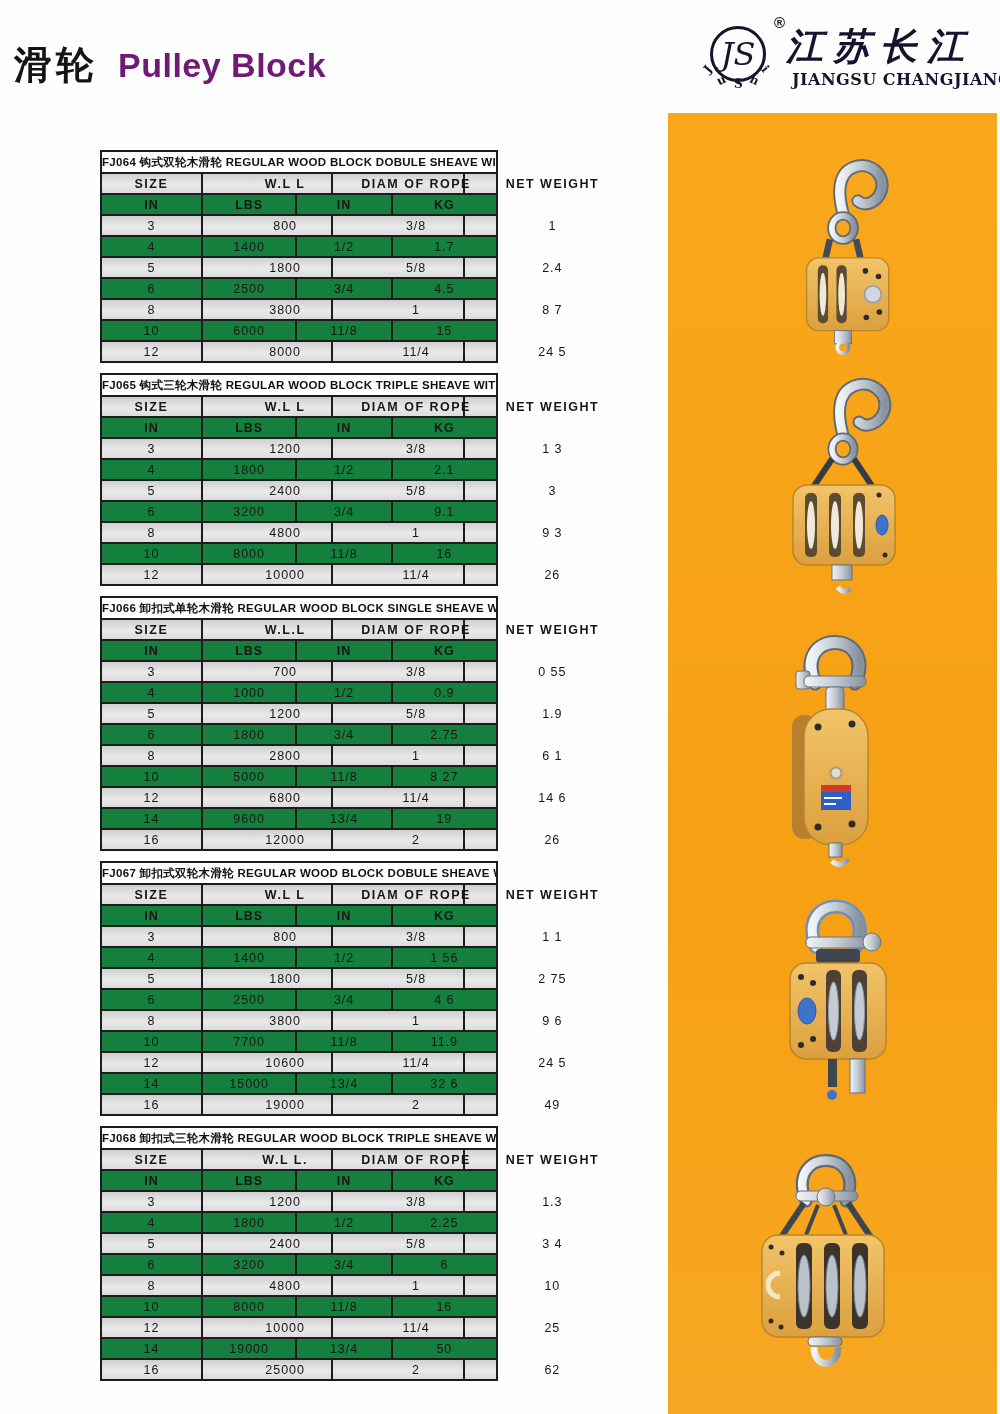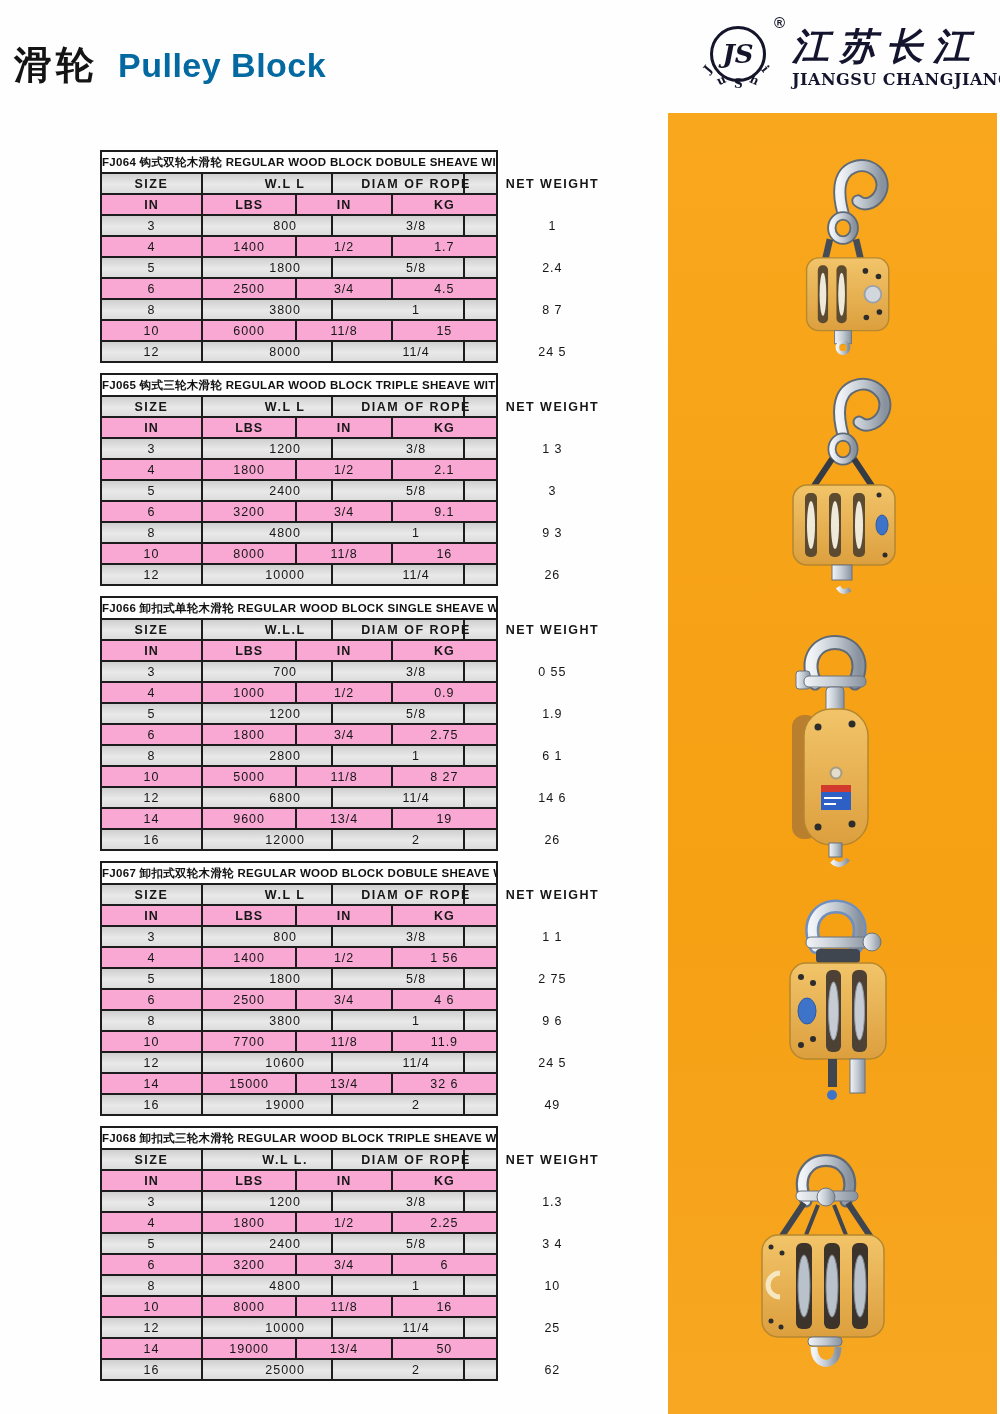--- a/index.html
+++ b/index.html
@@ -2,47 +2,47 @@
 <html><head>
 <meta charset="utf-8">
 <style>
   html,body{margin:0;padding:0;background:#e8e8e8;}
   .page{position:relative;width:1000px;height:1414px;margin:0 auto;background:#fefefe;
         font-family:"Liberation Sans",sans-serif;color:#111;overflow:hidden;}
 
   
   .title-block{position:absolute;left:14px;top:40px;display:flex;align-items:center;gap:20px;}
   .title-cn{font-size:38px;font-weight:bold;letter-spacing:4px;color:#141414;}
-  .title-en{font-size:34px;font-weight:600;color:#0369a1;letter-spacing:0.5px;}
+  .title-en{font-size:34px;font-weight:600;color:#701a75;letter-spacing:0.5px;}
 
   .logo-block{position:absolute;left:698px;top:6px;width:296px;height:104px;}
   .logo-circle{position:absolute;left:12px;top:20px;width:56px;height:56px;border:3.5px solid #14142a;
                border-radius:50%;box-sizing:border-box;display:flex;align-items:center;justify-content:center;}
-  .logo-monogram{font-family:"DejaVu Serif",serif;font-style:italic;font-weight:bold;font-size:26px;color:#14142a;}
+  .logo-monogram{font-family:"DejaVu Serif",serif;font-style:italic;font-weight:normal;font-size:32px;color:#14142a;}
   .logo-arc{position:absolute;left:12px;top:20px;width:56px;height:56px;}
   .logo-arc span{position:absolute;font-family:"DejaVu Serif",serif;font-weight:bold;font-size:12px;color:#14142a;}
   .logo-arc span:nth-child(1){left:-5px;top:36px;transform:rotate(-50deg);}
   .logo-arc span:nth-child(2){left:7px;top:47px;transform:rotate(-25deg);}
   .logo-arc span:nth-child(3){left:24px;top:51px;}
   .logo-arc span:nth-child(4){left:40px;top:47px;transform:rotate(25deg);}
   .logo-arc span:nth-child(5){left:53px;top:36px;transform:rotate(50deg);}
   .logo-reg{position:absolute;left:76px;top:8px;font-size:15px;font-weight:bold;color:#14142a;}
-  .logo-cn{position:absolute;left:94px;top:16px;font-family:"DejaVu Serif",serif;font-weight:bold;font-style:italic;
+  .logo-cn{position:absolute;left:88px;top:16px;font-family:"DejaVu Serif",serif;font-weight:bold;font-style:italic;
            font-size:37px;letter-spacing:10px;color:#14142e;white-space:nowrap;}
   .logo-en{position:absolute;left:94px;top:64px;font-family:"DejaVu Serif",serif;font-weight:bold;
            font-size:16px;letter-spacing:0.5px;color:#14142e;white-space:nowrap;}
 
   
   .tables-col{position:absolute;left:100px;top:150px;width:398px;}
   .spec-table{margin-bottom:10px;}
   .tbl-title{box-sizing:border-box;border:2px solid #1c1c1c;height:24px;line-height:20px;
              text-align:center;font-size:11.5px;font-weight:bold;letter-spacing:0.3px;
              background:#fff;white-space:nowrap;overflow:hidden;}
   .tbl-row{box-sizing:border-box;display:grid;grid-template-columns:25.6% 24% 24.2% 26.2%;
-           border:2px solid #1c1c1c;border-top:none;height:21px;background:#f9a8d4;}
+           border:2px solid #1c1c1c;border-top:none;height:21px;background:#15803d;}
   .tbl-cell{box-sizing:border-box;border-right:2px solid #1c1c1c;display:flex;align-items:center;
             justify-content:center;font-size:12.5px;letter-spacing:1px;white-space:pre;color:#161616;}
   .tbl-cell:last-child{border-right:none;}
   .tbl-row.head .tbl-cell{font-weight:bold;letter-spacing:1.5px;}
   .tbl-row.head,.tbl-row.shade{background:linear-gradient(180deg,#cfcfcf 0%,#e9e9e9 55%,#dcdcdc 100%);gap:36px;}
   .tbl-row.units .tbl-cell{font-weight:bold;}
 
   
   .product-panel{position:absolute;left:668px;top:113px;width:329px;height:1301px;
                  background:linear-gradient(180deg,#f9a71d 0%,#f6a013 60%,#f7a722 100%);}

